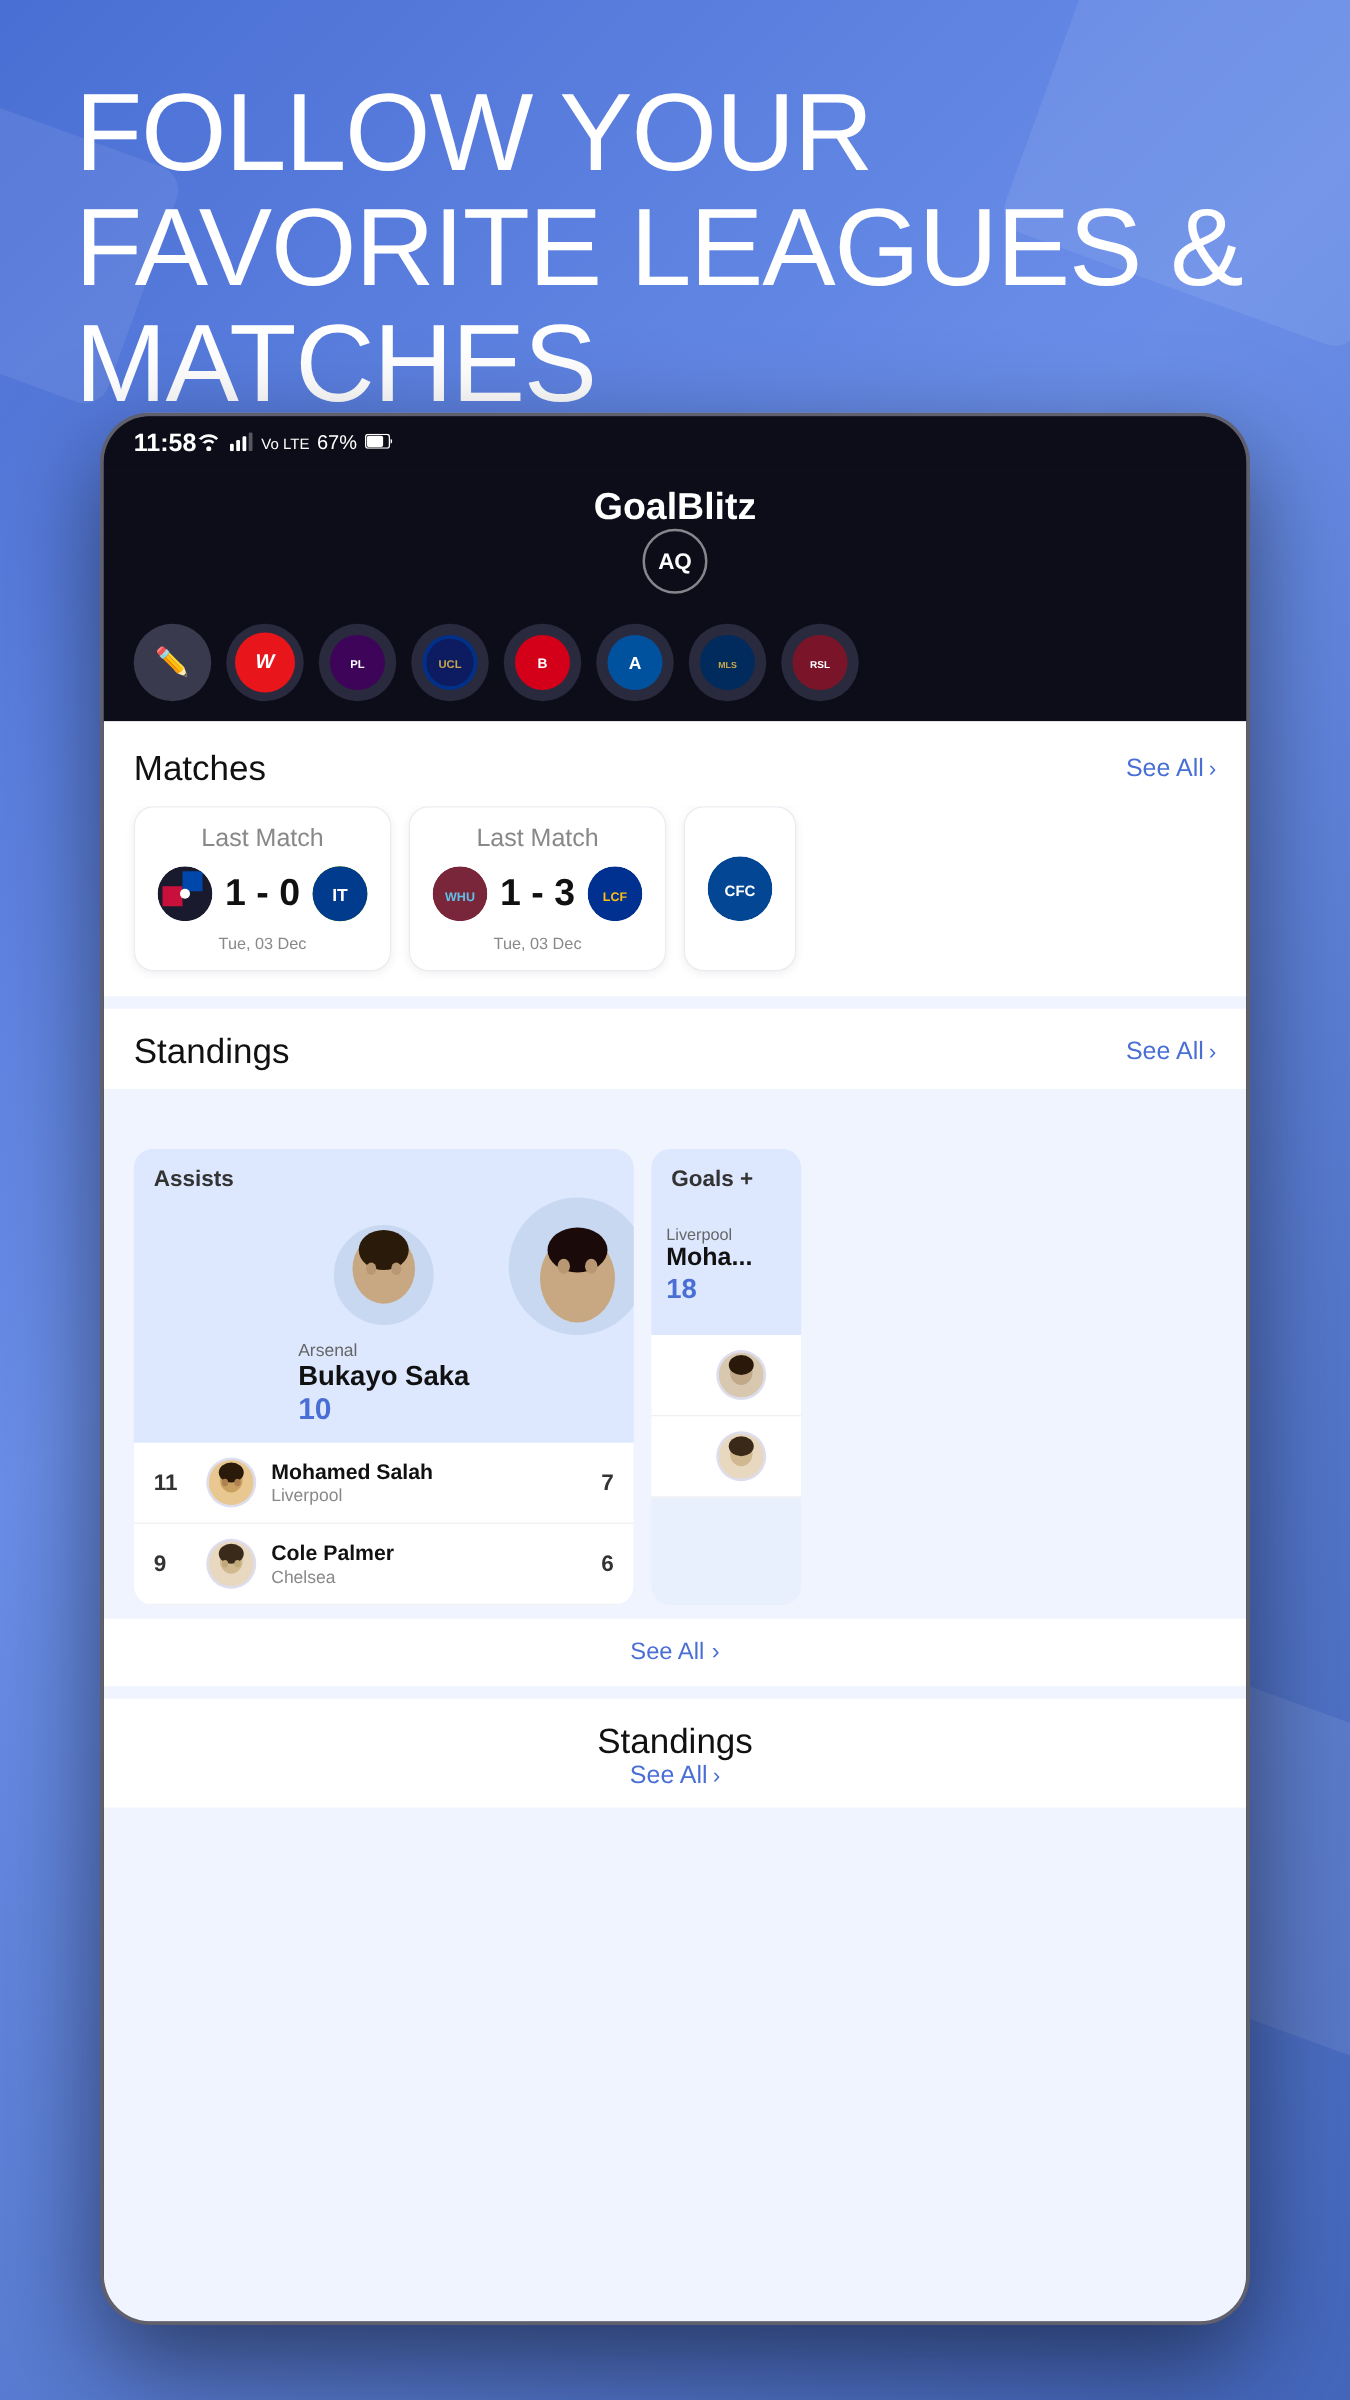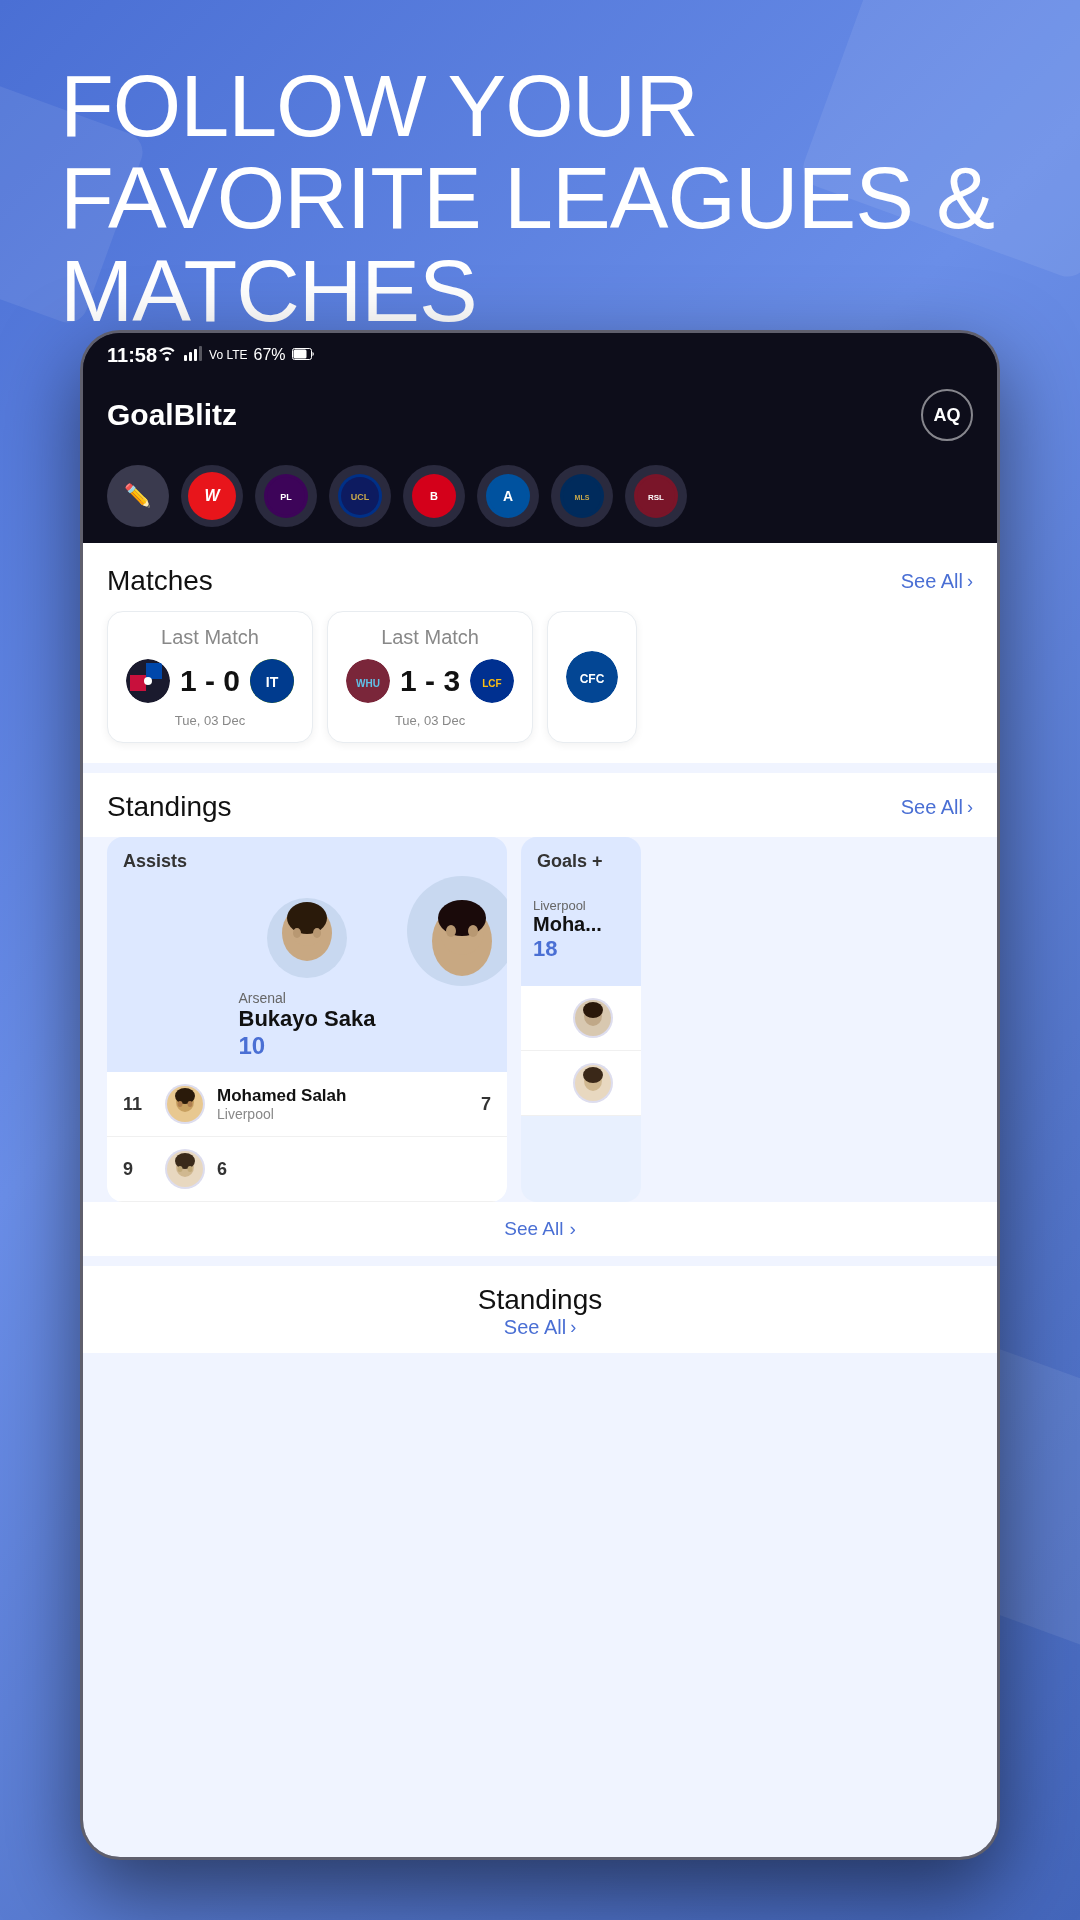--- a/index.html
+++ b/index.html
@@ -73,20 +73,21 @@
     }
     .battery-text { font-size: 16px; font-weight: 500; }
 
     
     .app-header {
       background: #0d0d1a;
       padding: 12px 24px 16px;
       display: flex;
       justify-content: space-between;
       align-items: center;
+      flex-direction: column;
     }
     .app-title {
       color: white;
       font-size: 30px;
       font-weight: 700;
     }
     .avatar-circle {
       width: 52px;
       height: 52px;
       border-radius: 50%;
@@ -209,22 +210,23 @@
       display: flex;
       justify-content: space-between;
       align-items: center;
       padding: 18px 24px 14px;
       background: white;
     }
 
     .stats-cards-row {
       display: flex;
       gap: 14px;
-      padding: 0 0 0 24px;
-      overflow: hidden;
+      padding: 0 0 11px 24px;
+      overflow: hidden;
+      margin-top: 48px;
     }
     .stat-card {
       background: #e8f0fe;
       border-radius: 16px;
       min-width: 400px;
       overflow: hidden;
       flex-shrink: 0;
     }
     .stat-card-header {
       background: #dde8ff;
@@ -576,20 +578,24 @@
             <div class="stat-list-item">
               <span class="stat-rank">9</span>
               <div class="stat-avatar-small">
                 <svg width="36" height="36" viewBox="0 0 36 36">
                   <circle cx="18" cy="18" r="18" fill="#e8d8c0"></circle>
                   <ellipse cx="18" cy="16" rx="9" ry="10" fill="#d0b890"></ellipse>
                   <ellipse cx="18" cy="10" rx="10" ry="8" fill="#3a2a1a"></ellipse>
                   <ellipse cx="13" cy="18" rx="2.5" ry="3" fill="#c0a878"></ellipse>
                   <ellipse cx="23" cy="18" rx="2.5" ry="3" fill="#c0a878"></ellipse>
                 </svg>
+              </div>
+              <div class="stat-info">
+                <div class="stat-name">Cole Palmer</div>
+                <div class="stat-club">Chelsea</div>
               </div>
               <span class="stat-value">6</span>
             </div>
           </div>
         </div>
 
         <div class="stat-card" style="min-width:120px;">
           <div class="stat-card-header">
             <div class="stat-card-title">Goals +</div>
           </div>

